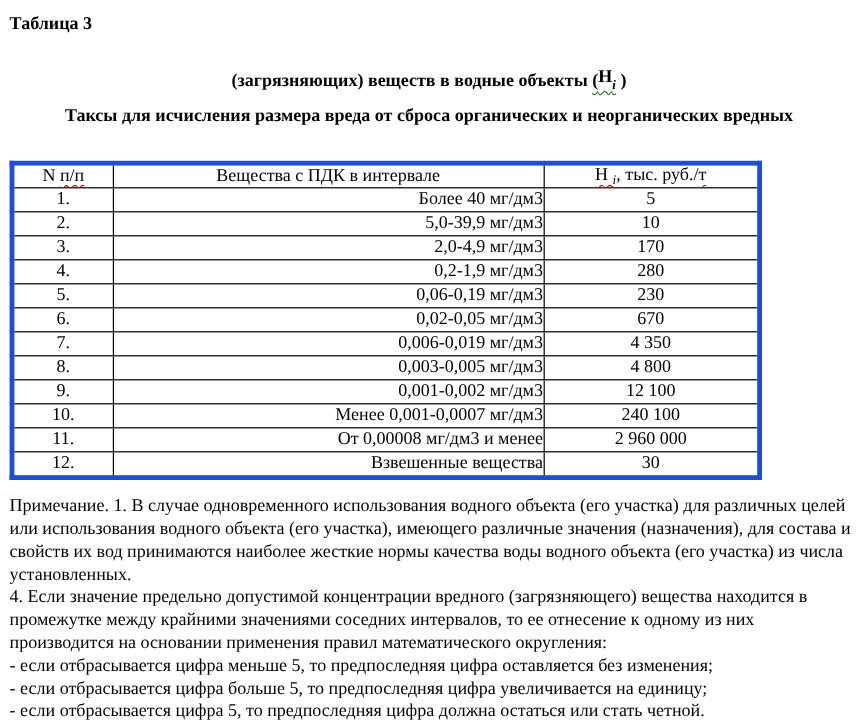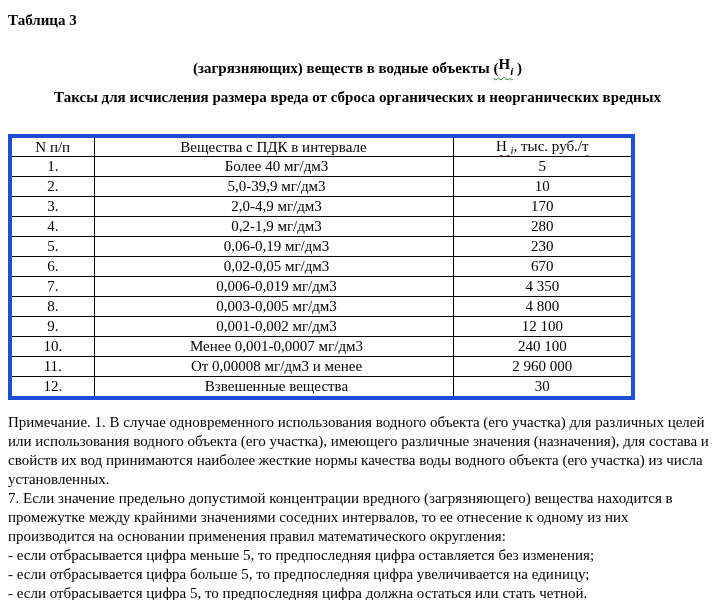--- a/index.html
+++ b/index.html
@@ -58,21 +58,21 @@
     border: 1px solid #000;
     height: 19px;
     padding: 0;
     text-align: center;
     vertical-align: middle;
     overflow: hidden;
     white-space: nowrap;
   }
   .rates-table tr.head td { height: 18px; }
   .rates-table td.c-sub {
-    text-align: center;
+    text-align: right;
     padding-left: 6px;
   }
   .col-num  { width: 84px; }
   .col-sub  { width: 359px; }
   .col-rate { width: 180px; }
 
   .notes {
     margin-top: 13px;
     font-size: 15px;
     line-height: 19px;
@@ -175,19 +175,19 @@
   <tr>
     <td class="c-num">12.</td>
     <td class="c-sub">Взвешенные вещества</td>
     <td class="c-rate">30</td>
   </tr>
 </tbody>
   </table>
 
   <div class="notes">
     <p><span class="notes-label">Примечание.</span><span> 1. В случае одновременного использования водного объекта (его участка) для различных целей или использования водного объекта (его участка), имеющего различные значения (назначения), для состава и свойств их вод принимаются наиболее жесткие нормы качества воды водного объекта (его участка) из числа установленных.</span></p>
-    <p>7. Если значение предельно допустимой концентрации вредного (загрязняющего) вещества находится в промежутке между крайними значениями соседних интервалов, то ее отнесение к одному из них производится на основании применения правил математического округления:</p>
+    <p>4. Если значение предельно допустимой концентрации вредного (загрязняющего) вещества находится в промежутке между крайними значениями соседних интервалов, то ее отнесение к одному из них производится на основании применения правил математического округления:</p>
     <p>- если отбрасывается цифра меньше 5, то предпоследняя цифра оставляется без изменения;</p>
     <p>- если отбрасывается цифра больше 5, то предпоследняя цифра увеличивается на единицу;</p>
     <p>- если отбрасывается цифра 5, то предпоследняя цифра должна остаться или стать четной.</p>
   </div>
 
 </div>
 
 </body></html>

